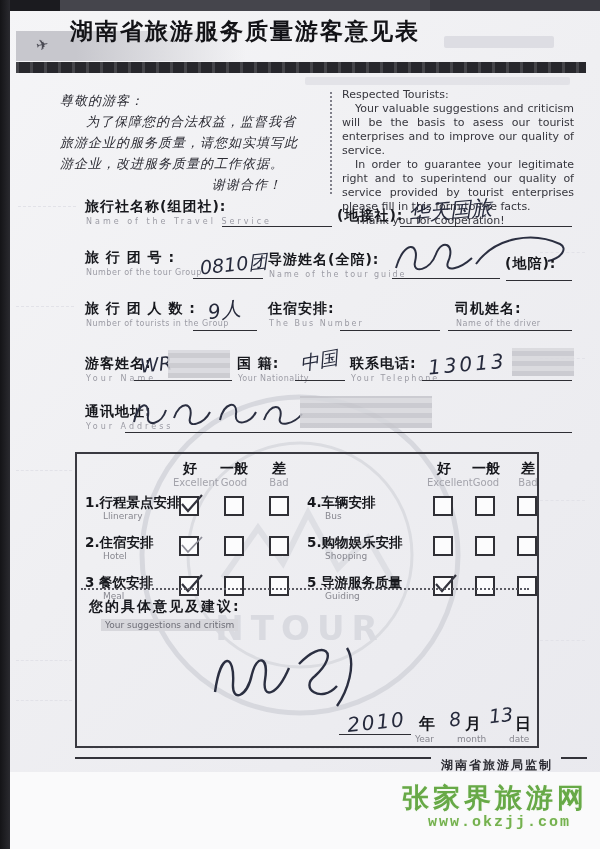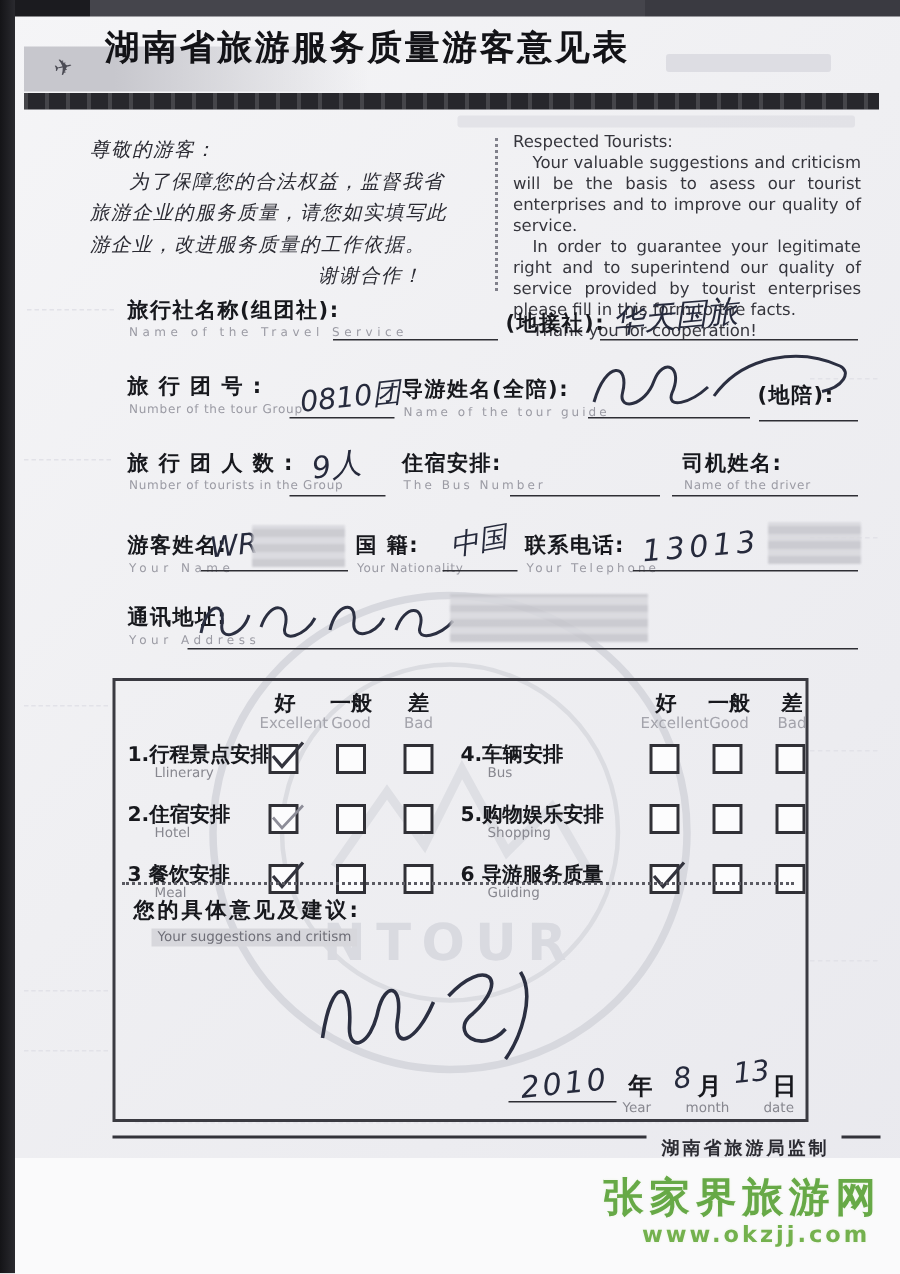--- a/index.html
+++ b/index.html
@@ -53,21 +53,21 @@
   .sugsub{position:absolute;font-size:9px;color:#6e6e77;background:#d7d7dc;padding:1px 4px;white-space:nowrap;}
 
   .footer-rule{position:absolute;left:75px;top:757px;width:512px;display:flex;align-items:flex-start;}
   .fr-line{height:0;border-top:2px solid #33333a;flex:1;}
   .fr-short{height:0;border-top:2px solid #33333a;width:26px;margin-left:8px;}
   .fr-text{font-size:12px;font-weight:bold;letter-spacing:2px;color:#2c2c33;margin-left:10px;white-space:nowrap;}
 
   .wm-name{position:absolute;left:402px;top:780px;font-size:27px;font-weight:bold;letter-spacing:4px;
         color:#67a947;font-family:"DejaVu Serif","Liberation Serif",serif;text-shadow:0 0 2px #eaf4e2;}
   .wm-url{position:absolute;left:428px;top:814px;font-size:15px;font-weight:bold;letter-spacing:2px;
-        color:#74b14e;text-shadow:0 0 2px #eaf4e2;}
+        color:#74b14e;text-shadow:0 0 2px #eaf4e2;font-family:Liberation Mono, monospace;}
   .stamp{position:absolute;left:133px;top:388px;pointer-events:none;}
 </style>
 </head>
 <body>
 
 <div class="page">
   <div class="bottom-band"></div>
 
   <svg class="stamp" width="334" height="334" viewBox="0 0 334 334">
     <circle cx="167" cy="167" r="158" fill="none" stroke="#d7d8de" stroke-width="5"></circle>
@@ -198,21 +198,21 @@
     <div class="rsub" style="left:26px;top:57px;">Llinerary</div>
     <div class="rlabel" style="left:8px;top:80px;">2.住宿安排</div>
     <div class="rsub" style="left:26px;top:97px;">Hotel</div>
     <div class="rlabel" style="left:8px;top:120px;">3 餐饮安排</div>
     <div class="rsub" style="left:26px;top:137px;">Meal</div>
 
     <div class="rlabel" style="left:230px;top:40px;">4.车辆安排</div>
     <div class="rsub" style="left:248px;top:57px;">Bus</div>
     <div class="rlabel" style="left:230px;top:80px;">5.购物娱乐安排</div>
     <div class="rsub" style="left:248px;top:97px;">Shopping</div>
-    <div class="rlabel" style="left:230px;top:120px;">6 导游服务质量</div>
+    <div class="rlabel" style="left:230px;top:120px;">5 导游服务质量</div>
     <div class="rsub" style="left:248px;top:137px;">Guiding</div>
 
     <div class="cb" style="left:102px;top:42px;"></div>
     <div class="cb" style="left:147px;top:42px;"></div>
     <div class="cb" style="left:192px;top:42px;"></div>
     <div class="cb" style="left:102px;top:82px;"></div>
     <div class="cb" style="left:147px;top:82px;"></div>
     <div class="cb" style="left:192px;top:82px;"></div>
     <div class="cb" style="left:102px;top:122px;"></div>
     <div class="cb" style="left:147px;top:122px;"></div>

